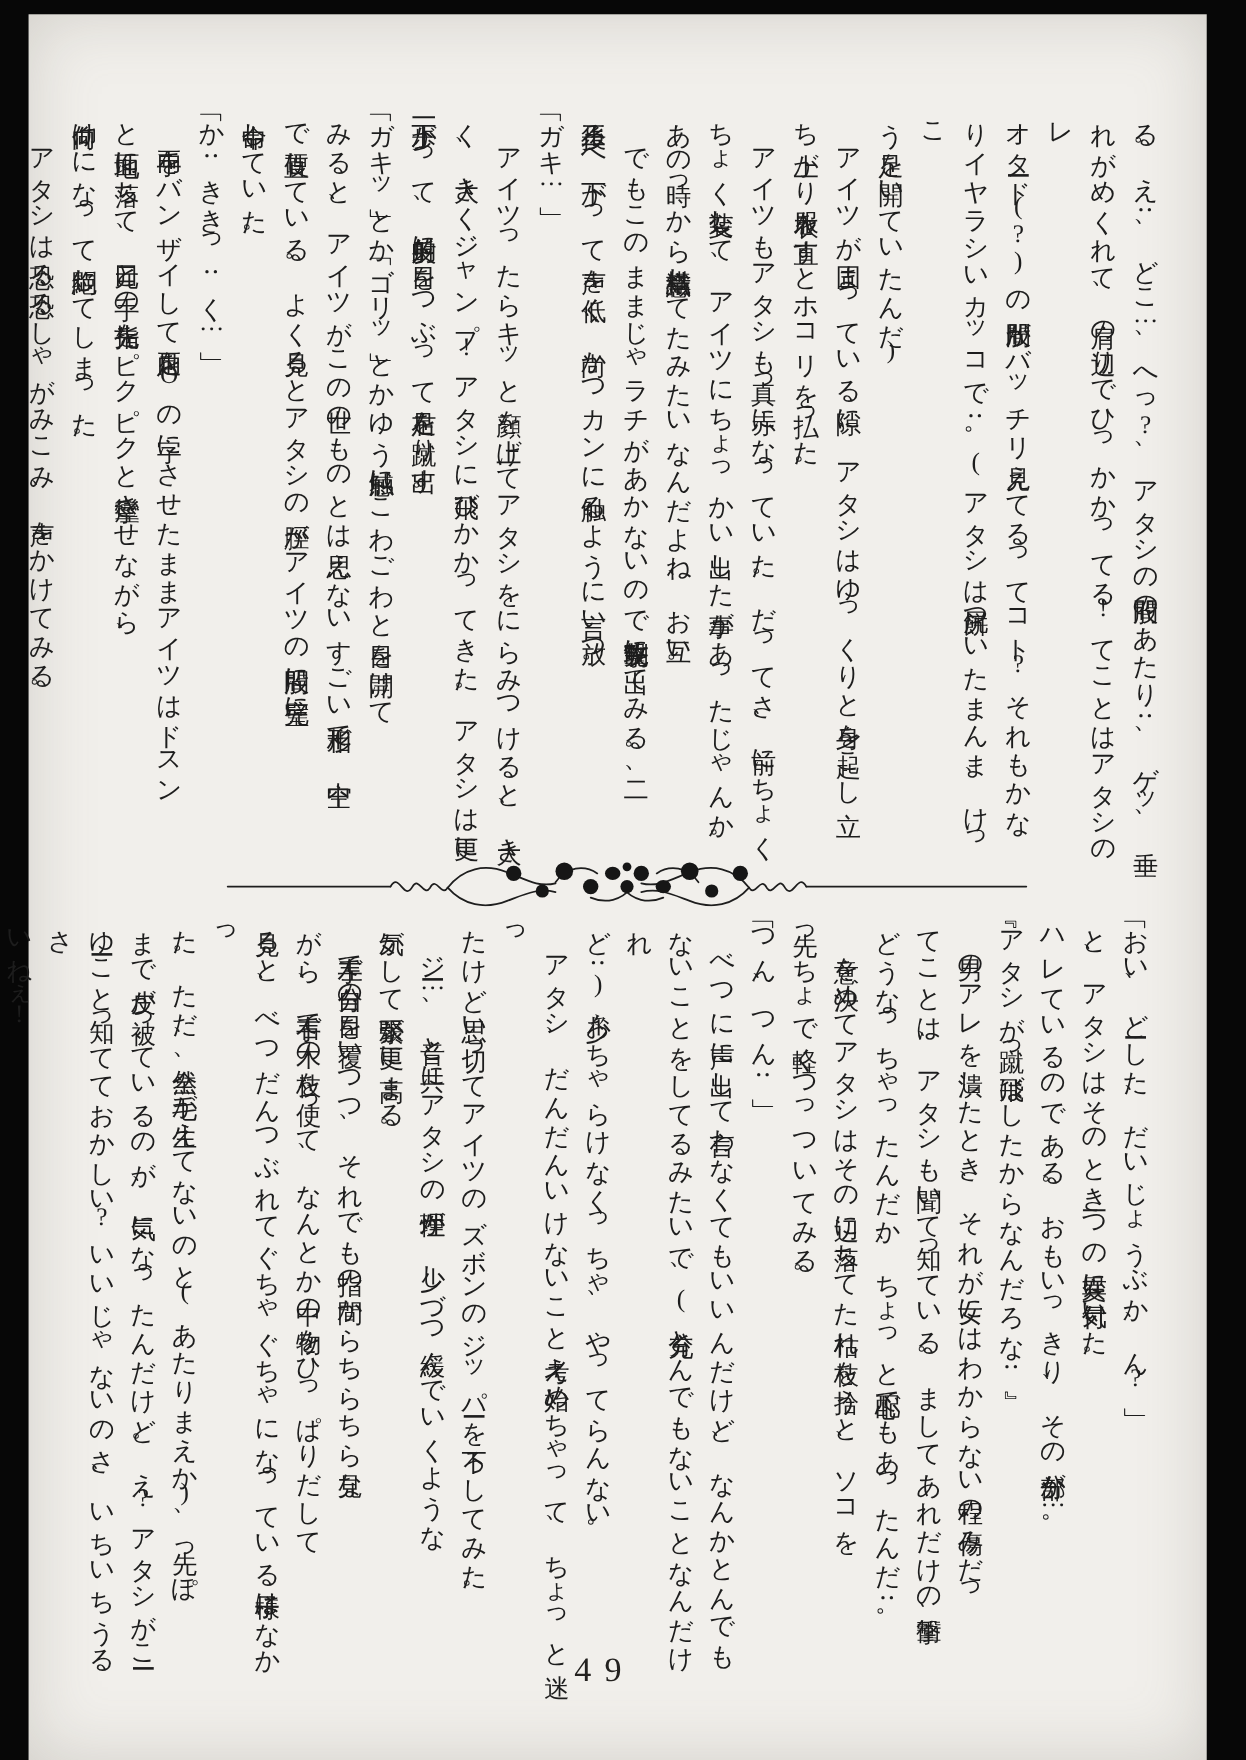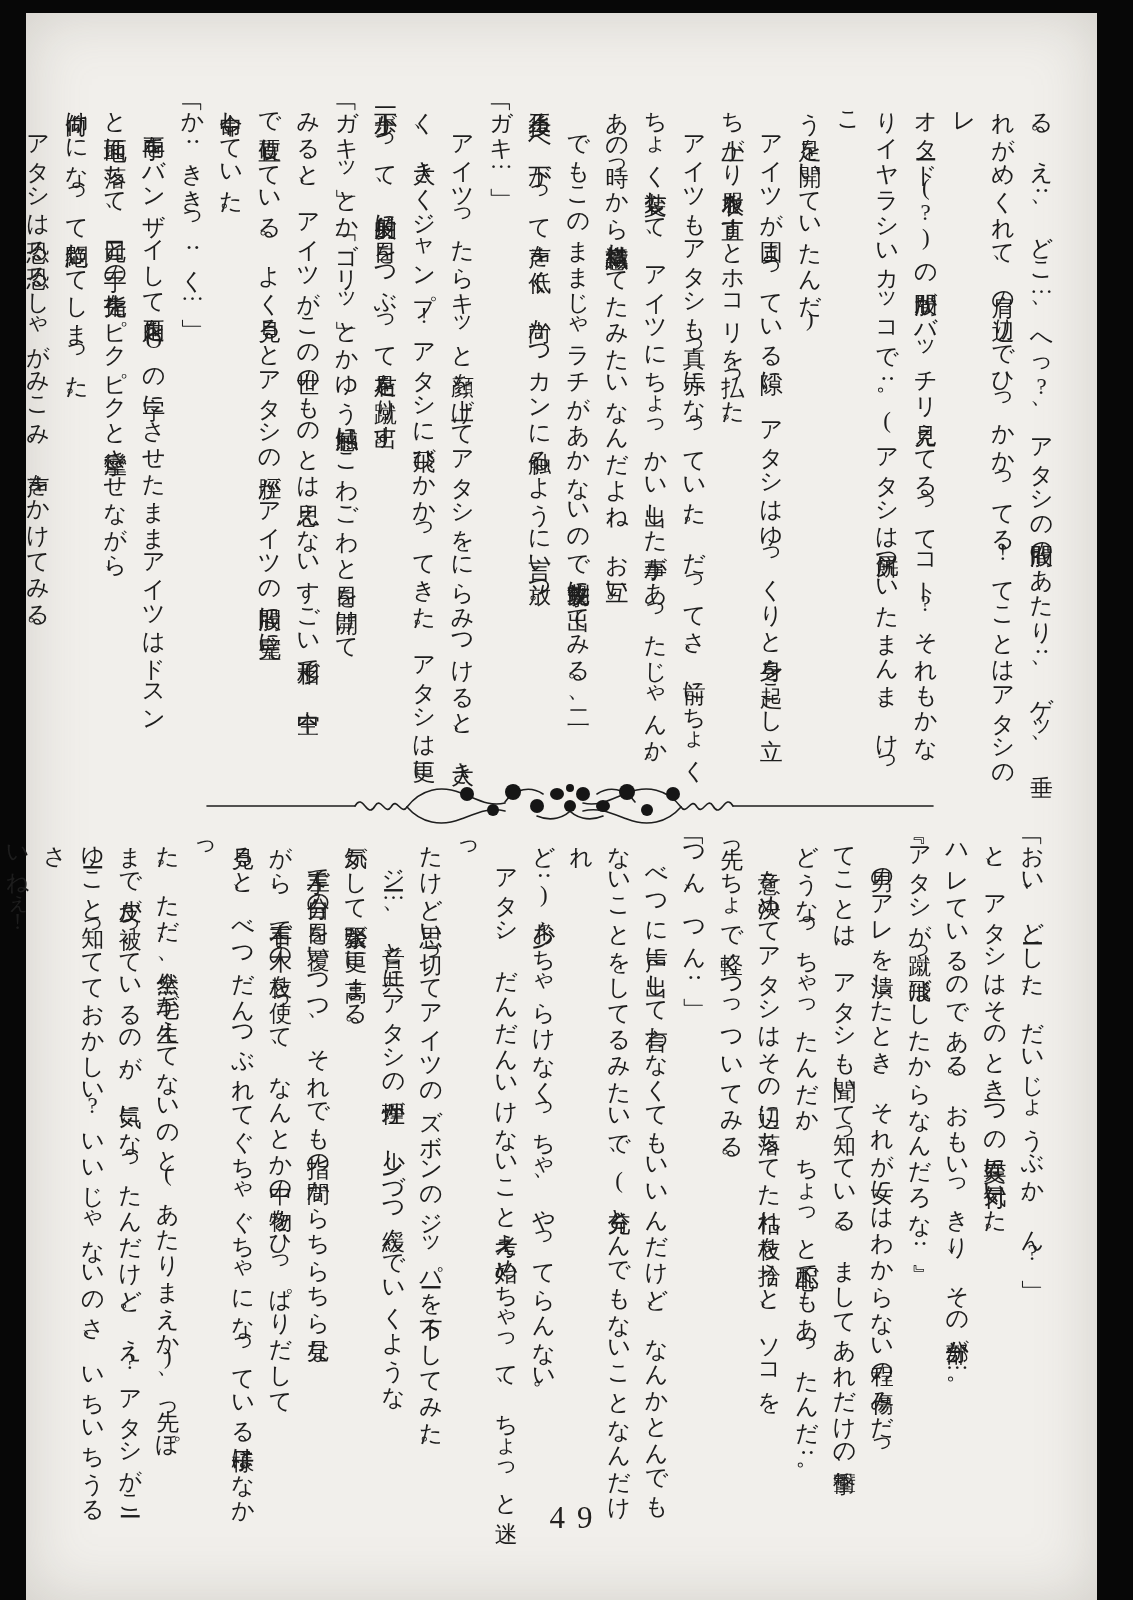--- a/index.html
+++ b/index.html
@@ -21,21 +21,21 @@
     font-size:23px;
     height:700px;
     overflow:visible;
   }
   .vtext p{margin:0;padding:0;}
   .block-top{top:96px;left:95px;right:73px;line-height:38.6px;}
   .block-bottom{top:830px;left:110px;right:82px;line-height:37.6px;}
   .divider{position:absolute;left:205px;top:780px;}
   .page-num{
     position:absolute;left:522px;top:1500px;width:110px;
-    text-align:center;font-size:31px;letter-spacing:12px;
+    text-align:left;font-size:31px;letter-spacing:12px;
     color:#23211f;
   }
 </style>
 </head>
 <body>
 
 <div class="scan-root">
   <div class="paper"></div>
 
   <div class="vtext block-top">

